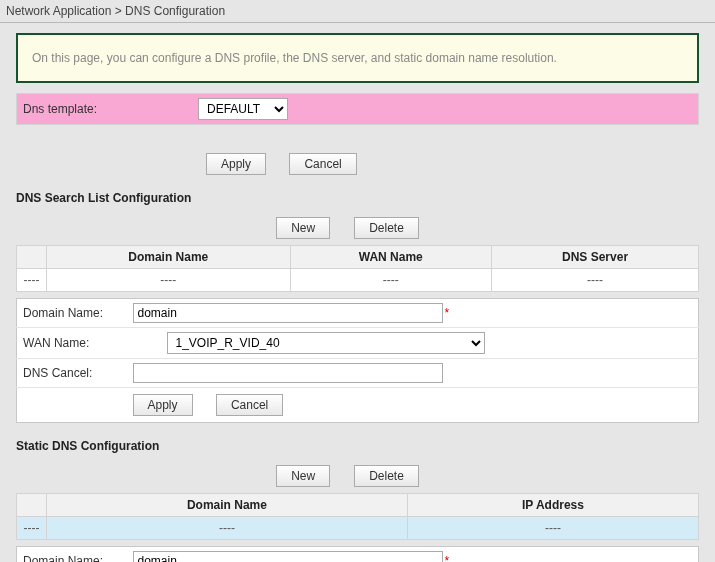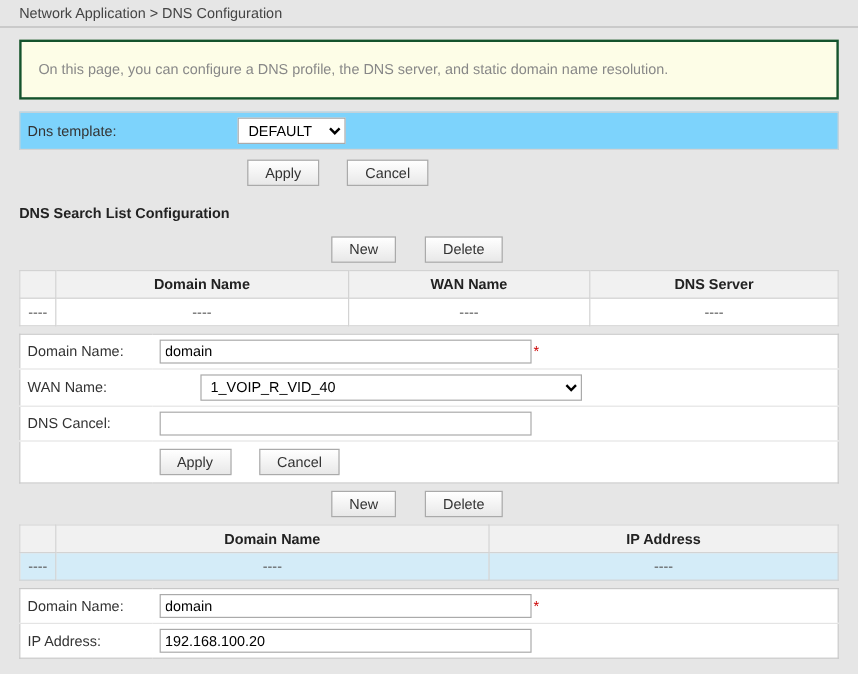--- a/index.html
+++ b/index.html
@@ -8,42 +8,42 @@
     font-family: Arial, sans-serif;
     font-size: 12px;
     background: #e6e6e6;
     color: #333;
   }
   .page {
     width: 715px;
     background: #e6e6e6;
   }
   .breadcrumb {
-    padding: 4px 16px;
+    padding: 4px 6px;
     font-size: 12px;
     color: #444;
     border-bottom: 1px solid #b8b8b8;
   }
   .content {
     padding: 10px 16px 16px 16px;
   }
   .info-banner {
     background: #fdfde7;
     border: 2px solid #14532d;
     padding: 16px 14px;
     color: #888;
     font-size: 12px;
     margin-bottom: 10px;
   }
   .panel-row {
-    background: #7dd3fc;
+    background: #f9a8d4;
     border: 1px solid #d3d3d3;
     display: flex;
     align-items: center;
-    margin-bottom: 4px;
+    margin-bottom: 24px;
   }
   .panel-row .label-cell {
     width: 175px;
     padding: 6px 6px;
   }
   .panel-row .value-cell {
     flex: 1;
     padding: 4px 6px;
   }
   .button-row {
@@ -190,20 +190,21 @@
       <tr>
         <td></td>
         <td style="padding-top:6px;padding-bottom:6px;">
           <button>Apply</button>
           <button>Cancel</button>
         </td>
       </tr>
     </tbody>
       </table>
 
+    <div class="section-title" style="margin-top:10px;">Static DNS Configuration</div>
     <div class="toolbar">
       <button>New</button>
       <button>Delete</button>
     </div>
     <table class="grid">
       <thead>
         <tr>
           <th style="width:30px;"></th>
           <th>Domain Name</th>
           <th>IP Address</th>

